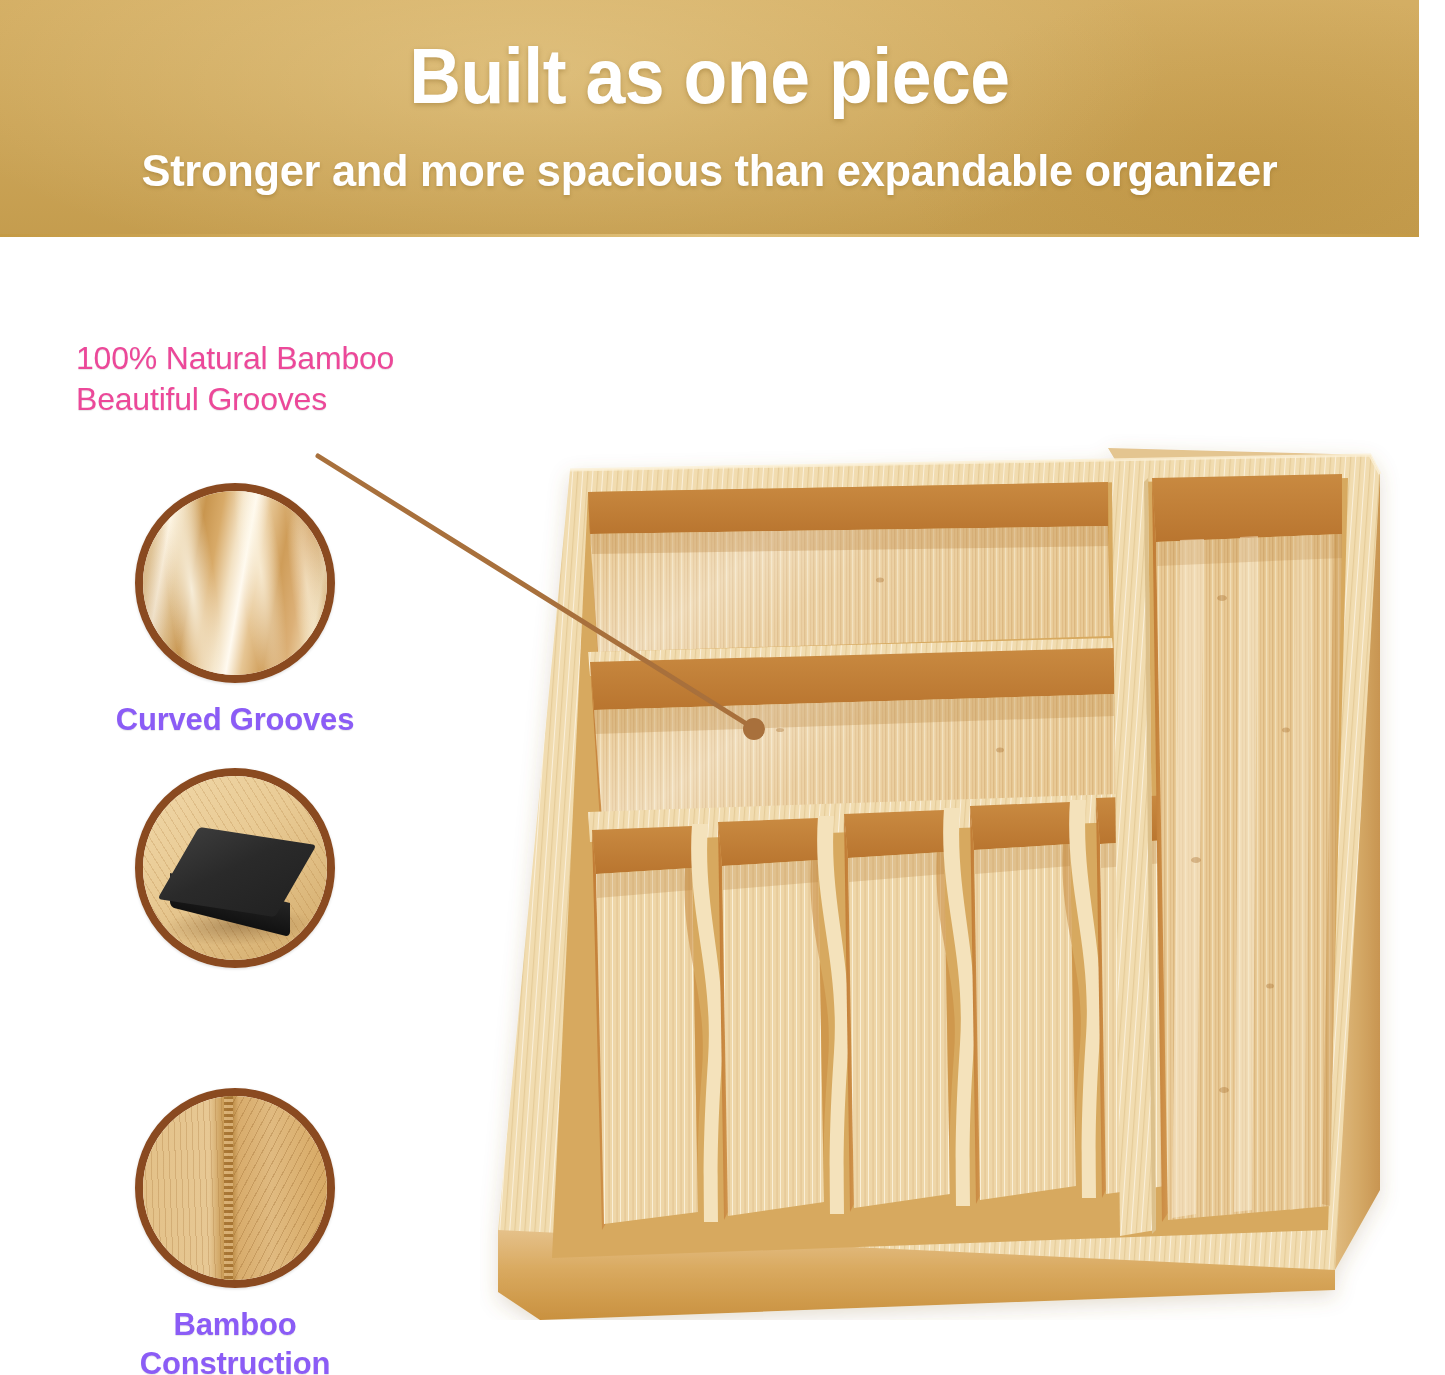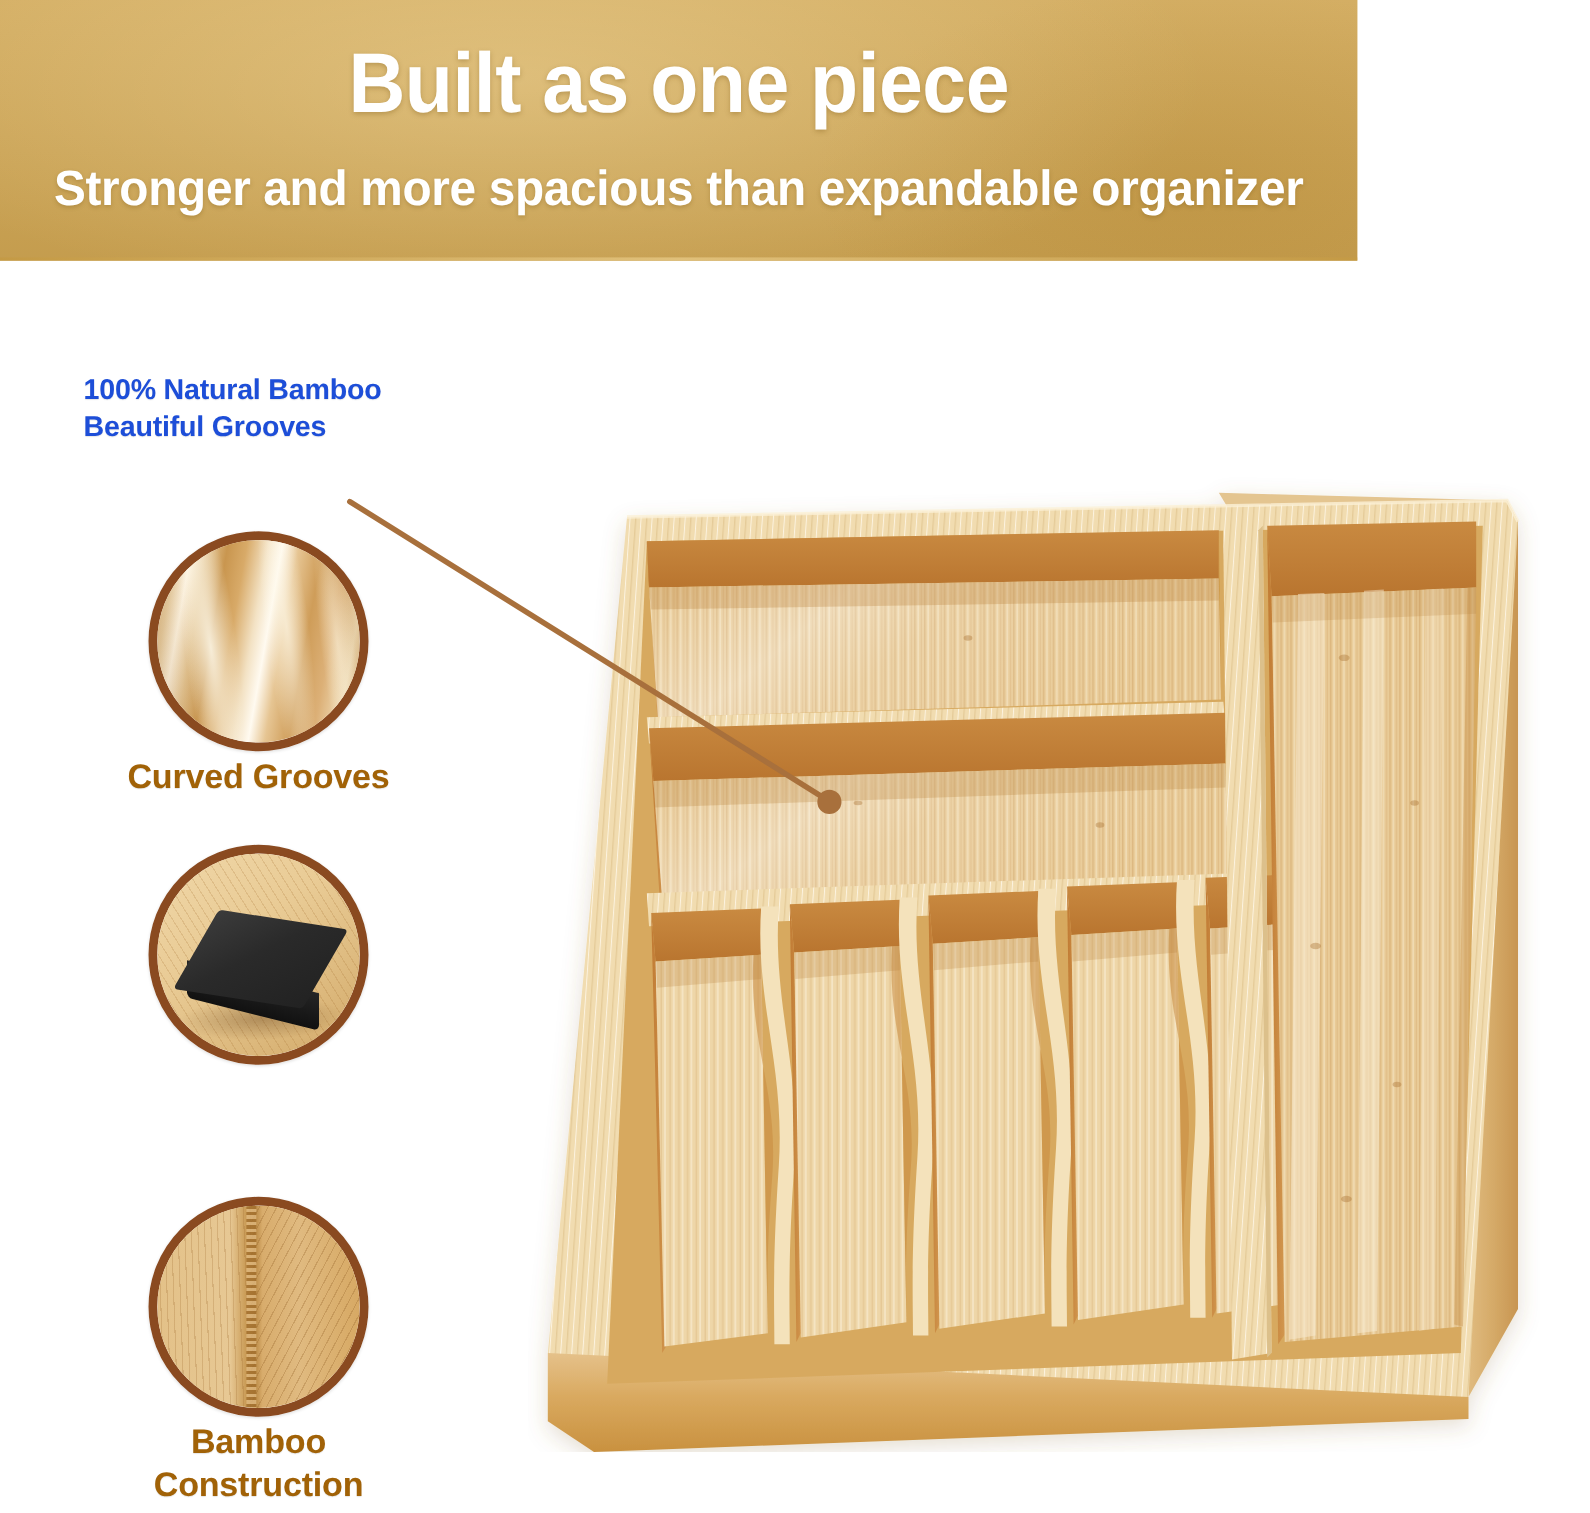--- a/index.html
+++ b/index.html
@@ -9,21 +9,21 @@
     font-family:"Liberation Sans", sans-serif;
     background:#ffffff;
     position:relative;
     overflow:hidden;
   }
 
   
   .banner {
     position:absolute;
     left:0; top:0;
-    width:1234px; height:237px;
+    width:1419px; height:237px;
     background:
       linear-gradient(to right,
         #c79f4d 0%,
         #cfa957 8%,
         #d4b063 22%,
         #d3ad5c 38%,
         #cca24d 52%,
         #d2ab59 66%,
         #d6b265 80%,
         #cea css 90%,
@@ -68,23 +68,23 @@
     text-shadow:0 2px 4px rgba(120,85,20,.30);
     white-space:nowrap;
     transform:scaleX(0.965);
   }
 
   
   .headline {
     position:absolute;
     left:76px; top:338px;
     width:520px;
-    color:#1d4ed8;
-    font-size:26px;
-    font-weight:bold;
+    color:#ec4899;
+    font-size:32px;
+    font-weight:normal;
     line-height:1.28;
     letter-spacing:-0.2px;
     text-shadow:0 1px 1px rgba(0,0,0,.10);
   }
 
   .feature {
     position:absolute;
     left:60px;
     width:350px;
     text-align:center;
@@ -179,22 +179,22 @@
   }
   .joint-seam {
     position:absolute; left:44%; top:0; width:9px; height:100%;
     background:repeating-linear-gradient(to bottom,
       #a06d2c 0px,#a06d2c 3px,#e1bb83 3px,#e1bb83 6px);
     opacity:.75;
     z-index:2;
   }
 
   .feature-label {
-    margin-top:4px;
-    color:#a16207;
+    margin-top:18px;
+    color:#8b5cf6;
     font-size:31px;
     font-weight:bold;
     line-height:1.25;
     letter-spacing:-0.2px;
     text-shadow:0 1px 1px rgba(0,0,0,.10);
   }
 
   
   .pointer-svg {
     position:absolute;

